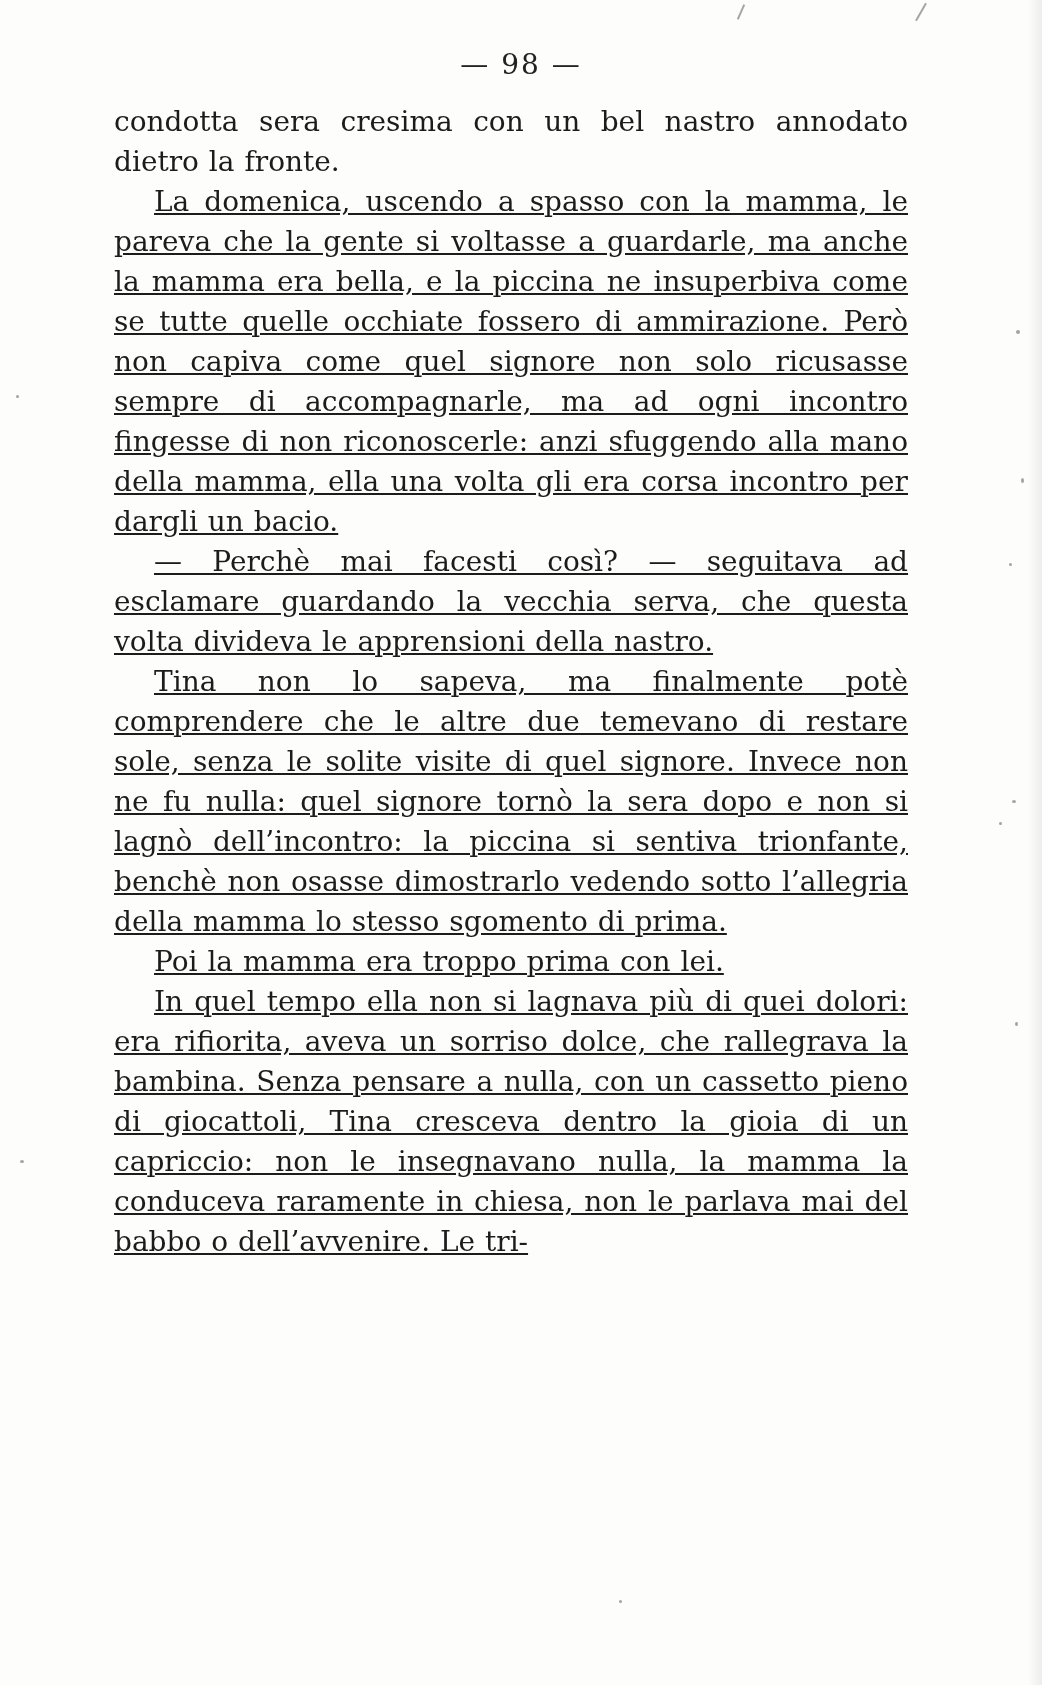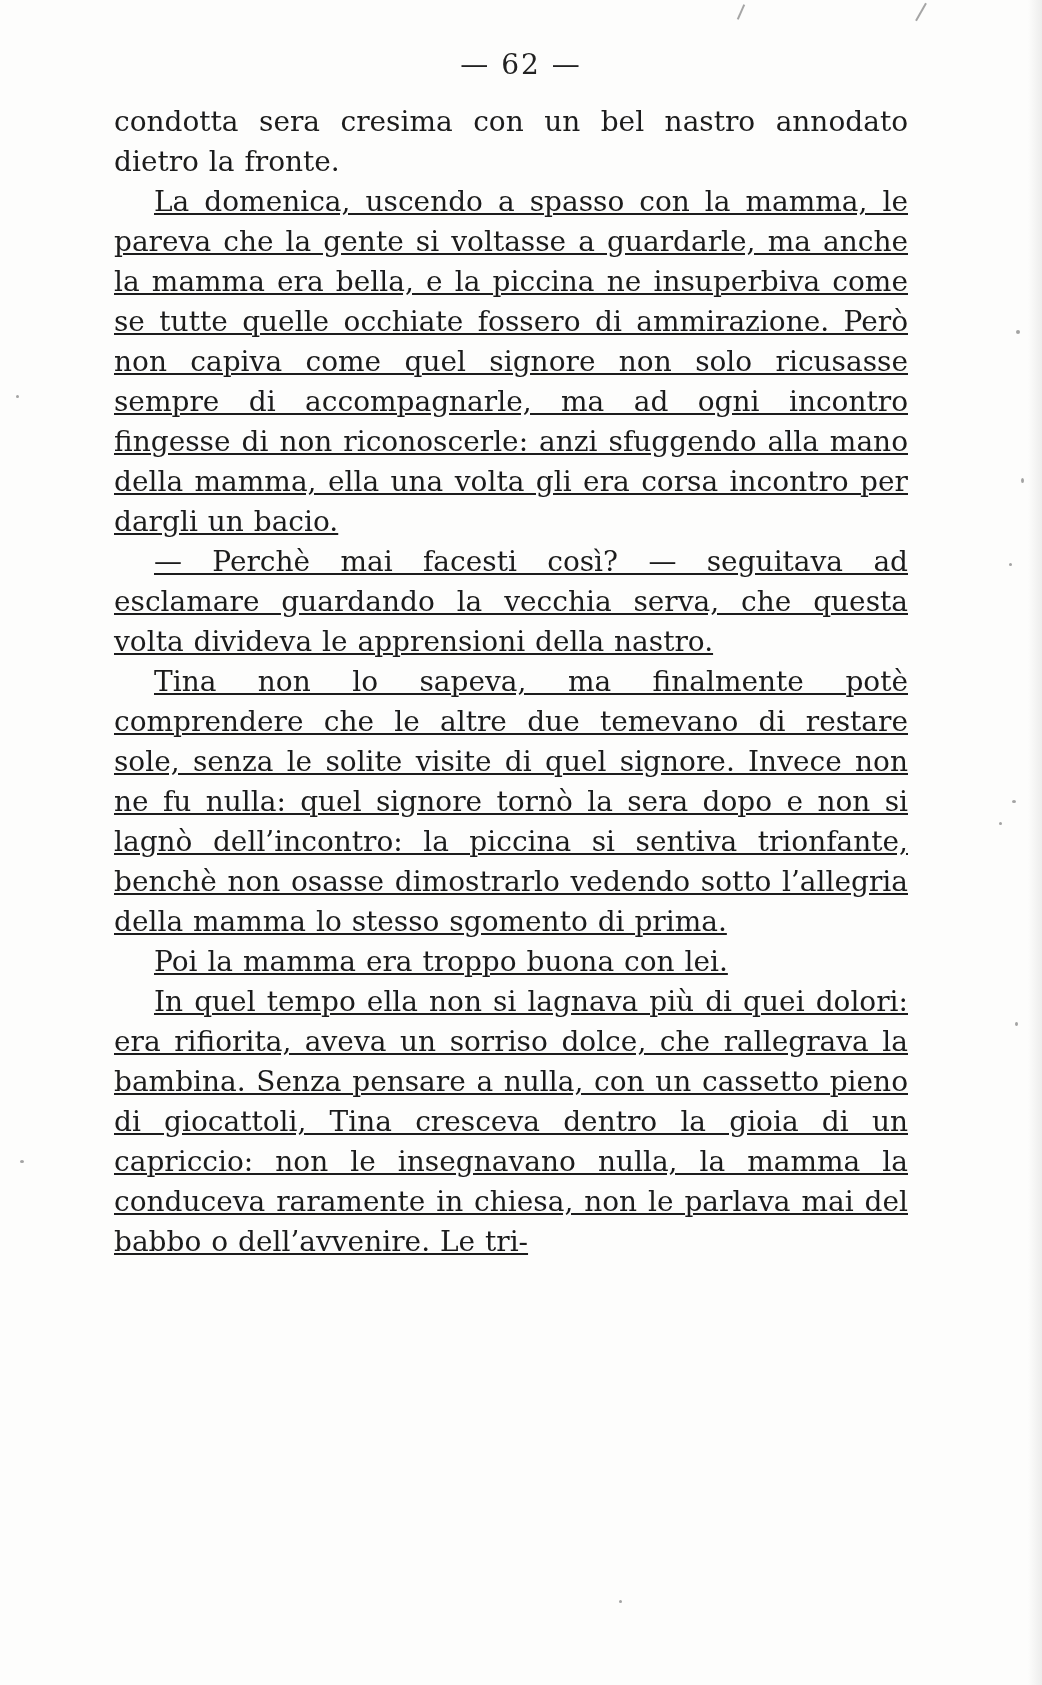--- a/index.html
+++ b/index.html
@@ -76,28 +76,28 @@
     height: 100%;
     background: linear-gradient(to left, rgba(120,120,120,0.12), rgba(120,120,120,0));
   }
 </style>
 </head>
 <body>
 
 <div class="page">
   <div class="edge-shadow"></div>
 
-  <div class="page-number">— 62 —</div>
+  <div class="page-number">— 98 —</div>
 
   <div class="page-text">
       <p class="para">condotta sera cresima con un bel nastro annodato dietro la fronte.</p>
       <p class="para indent">La domenica, uscendo a spasso con la mamma, le pareva che la gente si voltasse a guardarle, ma anche la mamma era bella, e la piccina ne insuperbiva come se tutte quelle occhiate fossero di ammirazione. Però non capiva come quel signore non solo ricusasse sempre di accompagnarle, ma ad ogni incontro fingesse di non riconoscerle: anzi sfuggendo alla mano della mamma, ella una volta gli era corsa incontro per dargli un bacio.</p>
       <p class="para indent">— Perchè mai facesti così? — seguitava ad esclamare guardando la vecchia serva, che questa volta divideva le apprensioni della nastro.</p>
       <p class="para indent">Tina non lo sapeva, ma finalmente potè comprendere che le altre due temevano di restare sole, senza le solite visite di quel signore. Invece non ne fu nulla: quel signore tornò la sera dopo e non si lagnò dell’incontro: la piccina si sentiva trionfante, benchè non osasse dimostrarlo vedendo sotto l’allegria della mamma lo stesso sgomento di prima.</p>
-      <p class="para indent">Poi la mamma era troppo buona con lei.</p>
+      <p class="para indent">Poi la mamma era troppo prima con lei.</p>
       <p class="para indent">In quel tempo ella non si lagnava più di quei dolori: era rifiorita, aveva un sorriso dolce, che rallegrava la bambina. Senza pensare a nulla, con un cassetto pieno di giocattoli, Tina cresceva dentro la gioia di un capriccio: non le insegnavano nulla, la mamma la conduceva raramente in chiesa, non le parlava mai del babbo o dell’avvenire. Le tri-</p>
     </div>
 
   <span class="mark m1"></span>
   <span class="mark m2"></span>
   <span class="speck s1"></span>
   <span class="speck s2"></span>
   <span class="speck s3"></span>
   <span class="speck s4"></span>
   <span class="speck s5"></span>

